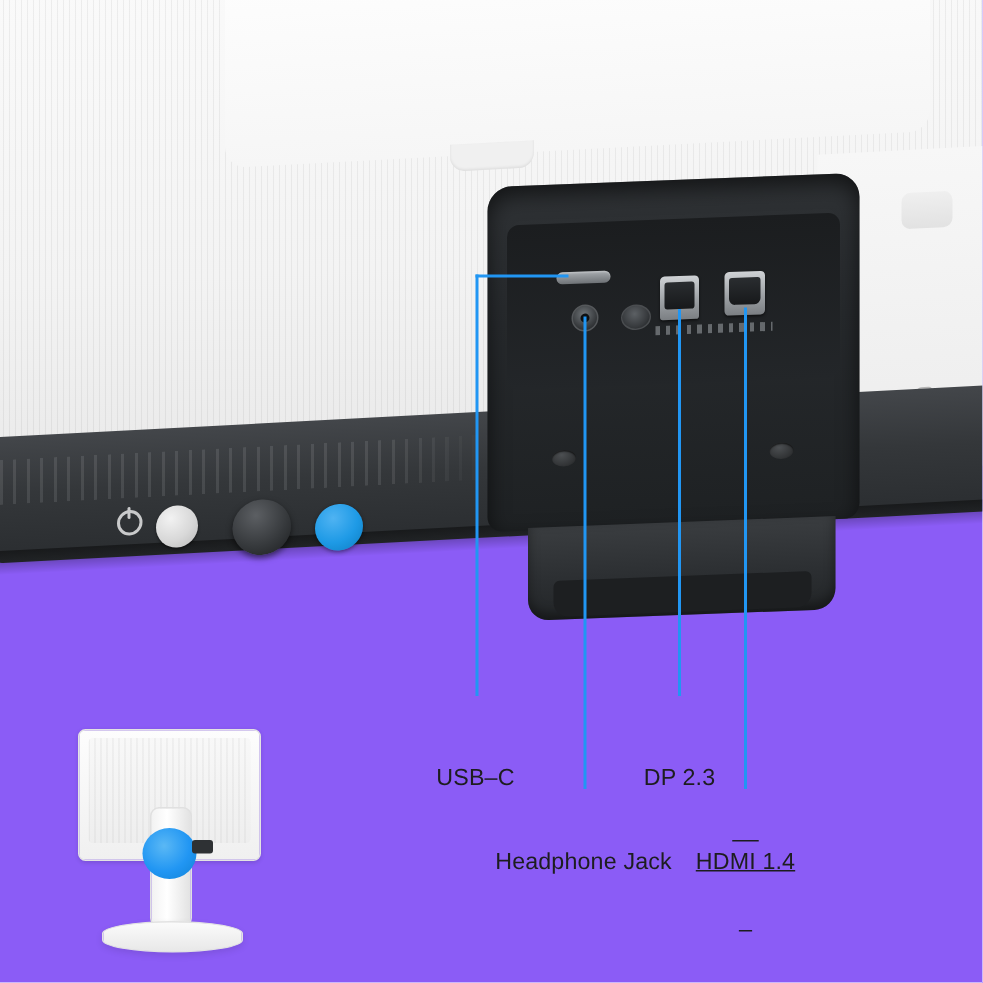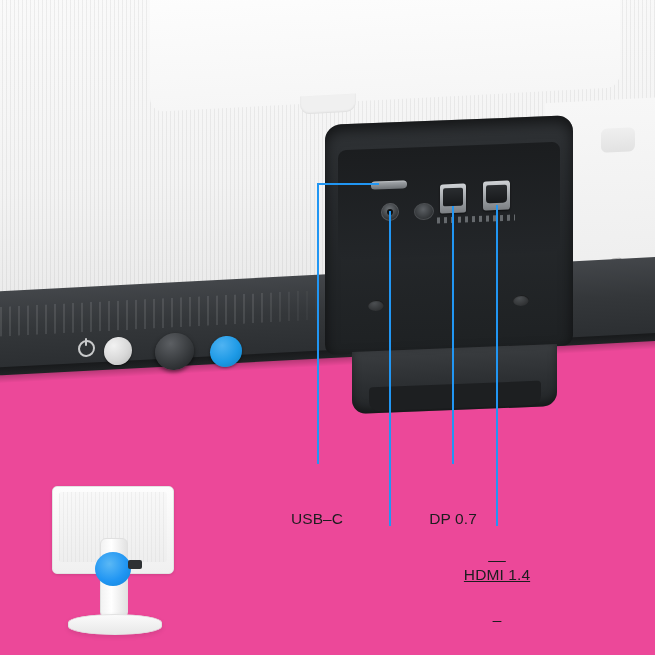--- a/index.html
+++ b/index.html
@@ -13,21 +13,21 @@
     position: relative;
     overflow: hidden;
     font-family: "Liberation Sans", sans-serif;
   }
 
   #stage {
     position: absolute;
     left: 0; top: 0;
     width: 655px;
     height: 655px;
-    background: #ec4899;
+    background: #8b5cf6;
   }
 
   
   .hero {
     position: absolute;
     left: 0; top: 0;
     width: 655px;
     height: 430px;
     overflow: hidden;
   }
@@ -496,23 +496,26 @@
   <div class="leader v" style="left:389px; top:211px; height:315px;"></div>
 
   <div class="leader v" style="left:452px; top:206px; height:258px;"></div>
 
   <div class="leader v" style="left:496px; top:205px; height:321px;"></div>
 
   <div class="callout" style="left:238px; top:469px; width:158px;">
     <div>USB–C</div>
   </div>
 
+  <div class="callout" style="left:310px; top:525px; width:158px;">
+    <div>Headphone Jack</div>
+  </div>
 
   <div class="callout" style="left:403px; top:469px; width:100px;">
-    <div>DP 0.7</div>
+    <div>DP 2.3</div>
   </div>
 
   <div class="callout" style="left:442px; top:525px; width:110px;text-decoration:underline;">
     <div>HDMI 1.4</div>
   </div>
 
   <div class="thumb">
     <div class="thumb-screen">
       <div class="thumb-screen-inner"></div>
     </div>

